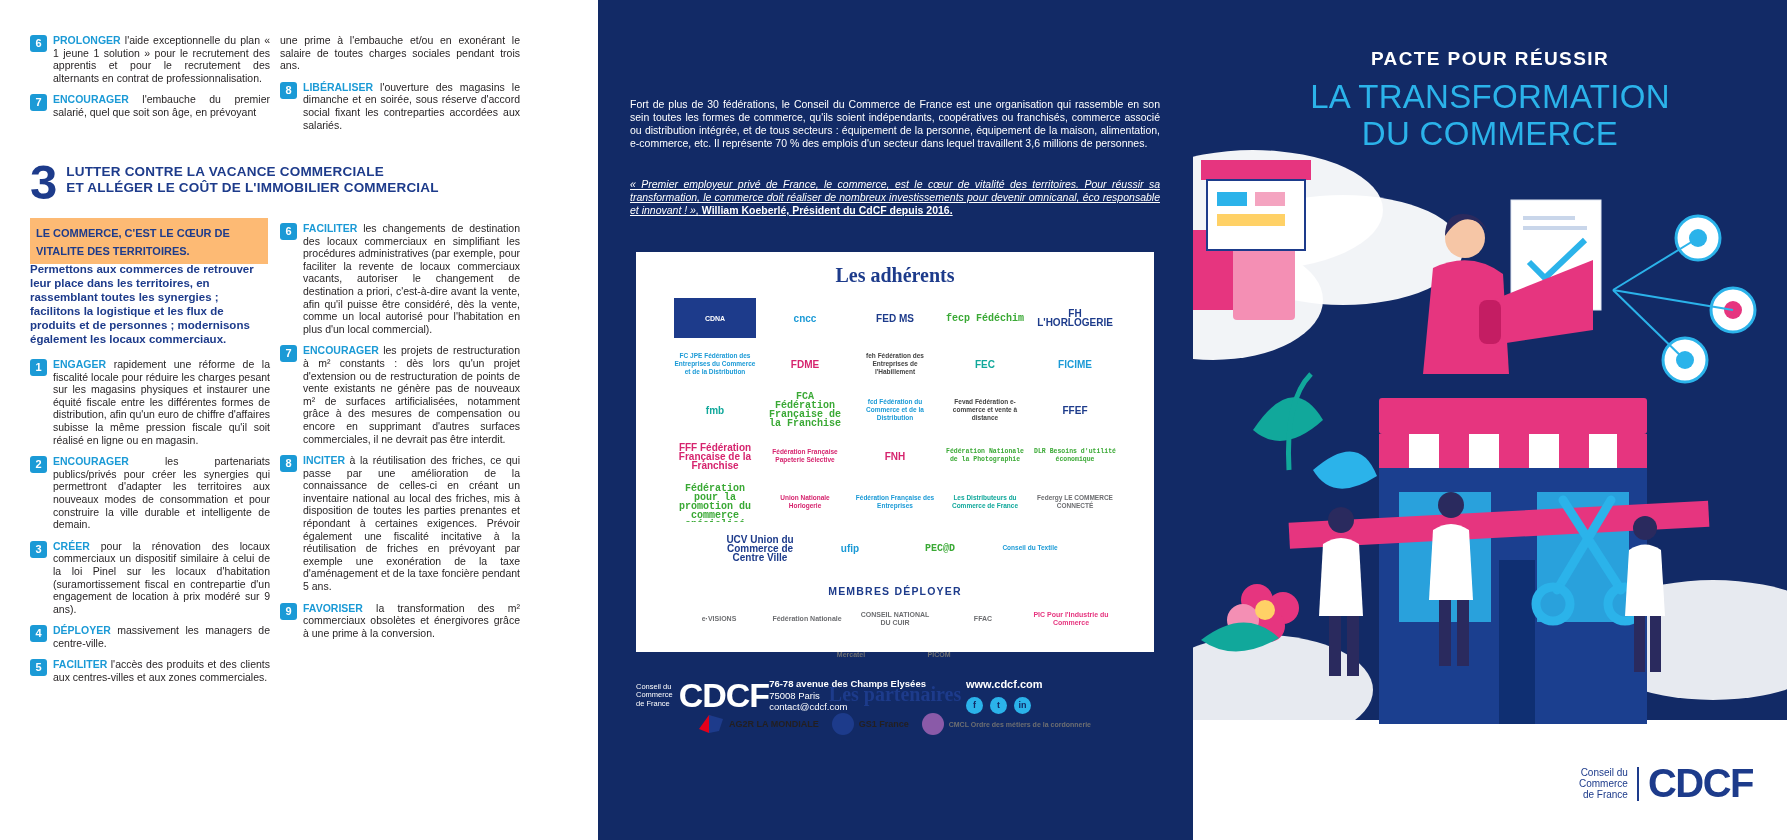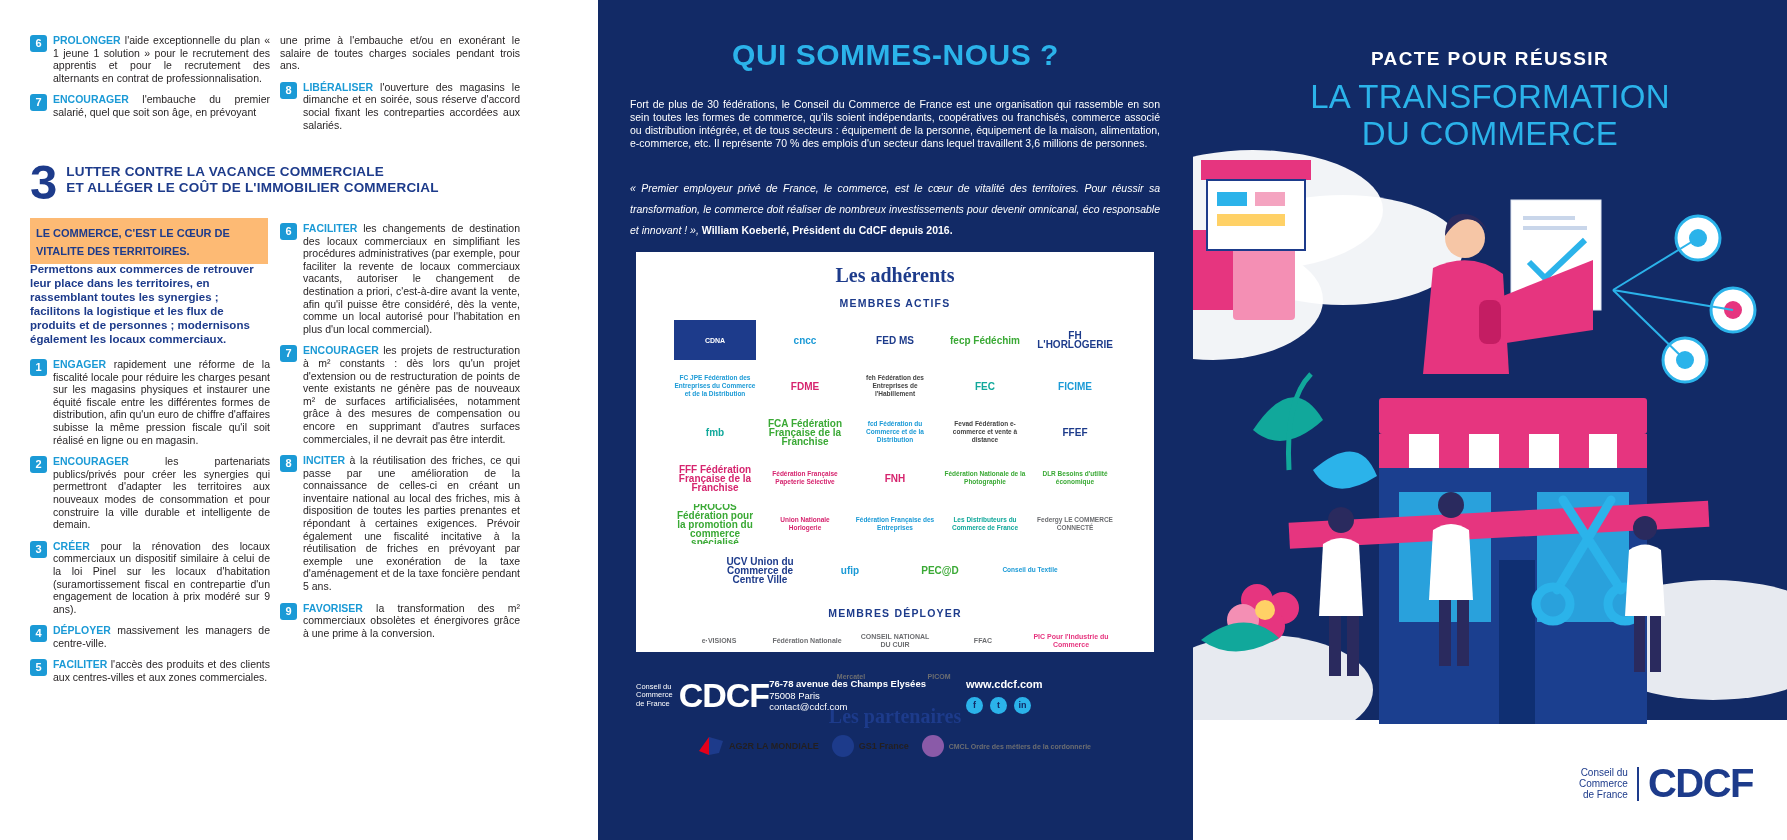--- a/index.html
+++ b/index.html
@@ -59,21 +59,21 @@
   .qui-title{
     position:absolute;top:38px;left:0;width:595px;text-align:center;
     color:#2bb3ea;font-size:30px;font-weight:bold;letter-spacing:.5px;
   }
   .qui-body{
     position:absolute;left:32px;top:98px;width:530px;
     color:#ffffff;font-size:10.5px;line-height:13px;text-align:justify;
   }
   .qui-quote{
     position:absolute;left:32px;top:178px;width:530px;
-    color:#ffffff;font-size:10.5px;line-height:21px;font-style:italic;text-align:justify;
+    color:#ffffff;font-size:10.5px;line-height:13px;font-style:italic;text-align:justify;text-decoration:underline;
   }
   .qui-quote b{font-style:normal;font-weight:bold;}
 
   .white-card{
     position:absolute;left:38px;top:252px;width:518px;height:400px;background:#ffffff;
   }
   .card-title{
     text-align:center;color:#1d3b8b;font-size:20px;font-weight:bold;
     font-family:"Liberation Serif", serif;margin-top:12px;
   }
@@ -84,21 +84,21 @@
   .logo-grid{display:flex;flex-wrap:wrap;justify-content:center;margin-top:8px;padding:0 14px;}
   .logo{
     width:82px;height:40px;margin:3px 4px;display:flex;align-items:center;justify-content:center;
     font-size:10px;font-weight:bold;color:#1d3b8b;text-align:center;line-height:9px;
     overflow:hidden;
   }
   .logo.small{font-size:6.5px;line-height:8px;color:#444;}
   .logo.pink{color:#d6246e;}
   .logo.blue{color:#1b9ad6;}
   .logo.teal{color:#11a89b;}
-  .logo.green{color:#3aa935;}
+  .logo.green{color:#3aa935;font-family:Liberation Mono, monospace;}
   .logo.grey{color:#6d6e71;}
   .logo.navybox{background:#1d3b8b;color:#fff;font-size:7px;}
 
   .assoc-grid{display:flex;flex-wrap:wrap;justify-content:center;margin-top:4px;padding:0 20px;}
   .assoc{
     width:80px;height:32px;margin:2px 4px;display:flex;align-items:center;justify-content:center;
     font-size:7px;font-weight:bold;color:#6d6e71;text-align:center;line-height:8px;
   }
   .partners-row{display:flex;align-items:center;justify-content:center;margin-top:6px;gap:12px;}
   .partner{font-size:9px;font-weight:bold;color:#231f20;display:flex;align-items:center;gap:4px;}
@@ -212,29 +212,27 @@
         <div class="item-text"><b>INCITER</b><span> à la réutilisation des friches, ce qui passe par une amélioration de la connaissance de celles-ci en créant un inventaire national au local des friches, mis à disposition de toutes les parties prenantes et répondant à certaines exigences. Prévoir également une fiscalité incitative à la réutilisation de friches en prévoyant par exemple une exonération de la taxe d'aménagement et de la taxe foncière pendant 5 ans.</span></div>
       </div>
       <div class="item">
         <div class="num-badge">9</div>
         <div class="item-text"><b>FAVORISER</b><span> la transformation des m² commerciaux obsolètes et énergivores grâce à une prime à la conversion.</span></div>
       </div>
     </div>
   </div>
 
   <div class="center-panel">
-    <div class="qui-title">QUI SOMMES-NOUS ?</div>
     <div class="qui-body">Fort de plus de 30 fédérations, le Conseil du Commerce de France est une organisation qui rassemble en son sein toutes les formes de commerce, qu'ils soient indépendants, coopératives ou franchisés, commerce associé ou distribution intégrée, et de tous secteurs : équipement de la personne, équipement de la maison, alimentation, e-commerce, etc. Il représente 70 % des emplois d'un secteur dans lequel travaillent 3,6 millions de personnes.</div>
     <div class="qui-quote">
       <span>« Premier employeur privé de France, le commerce, est le cœur de vitalité des territoires. Pour réussir sa transformation, le commerce doit réaliser de nombreux investissements pour devenir omnicanal, éco responsable et innovant ! »,</span><b> William Koeberlé, Président du CdCF depuis 2016.</b>
     </div>
 
     <div class="white-card">
       <div class="card-title">Les adhérents</div>
-      <div class="card-sub">MEMBRES ACTIFS</div>
 
       <div class="logo-grid">
         <div class="logo navybox">CDNA</div>
         <div class="logo blue">cncc</div>
         <div class="logo">FED MS</div>
         <div class="logo green">fecp Fédéchim</div>
         <div class="logo">FH L'HORLOGERIE</div>
         <div class="logo small blue">FC JPE Fédération des Entreprises du Commerce et de la Distribution</div>
 
         <div class="logo pink">FDME</div>

